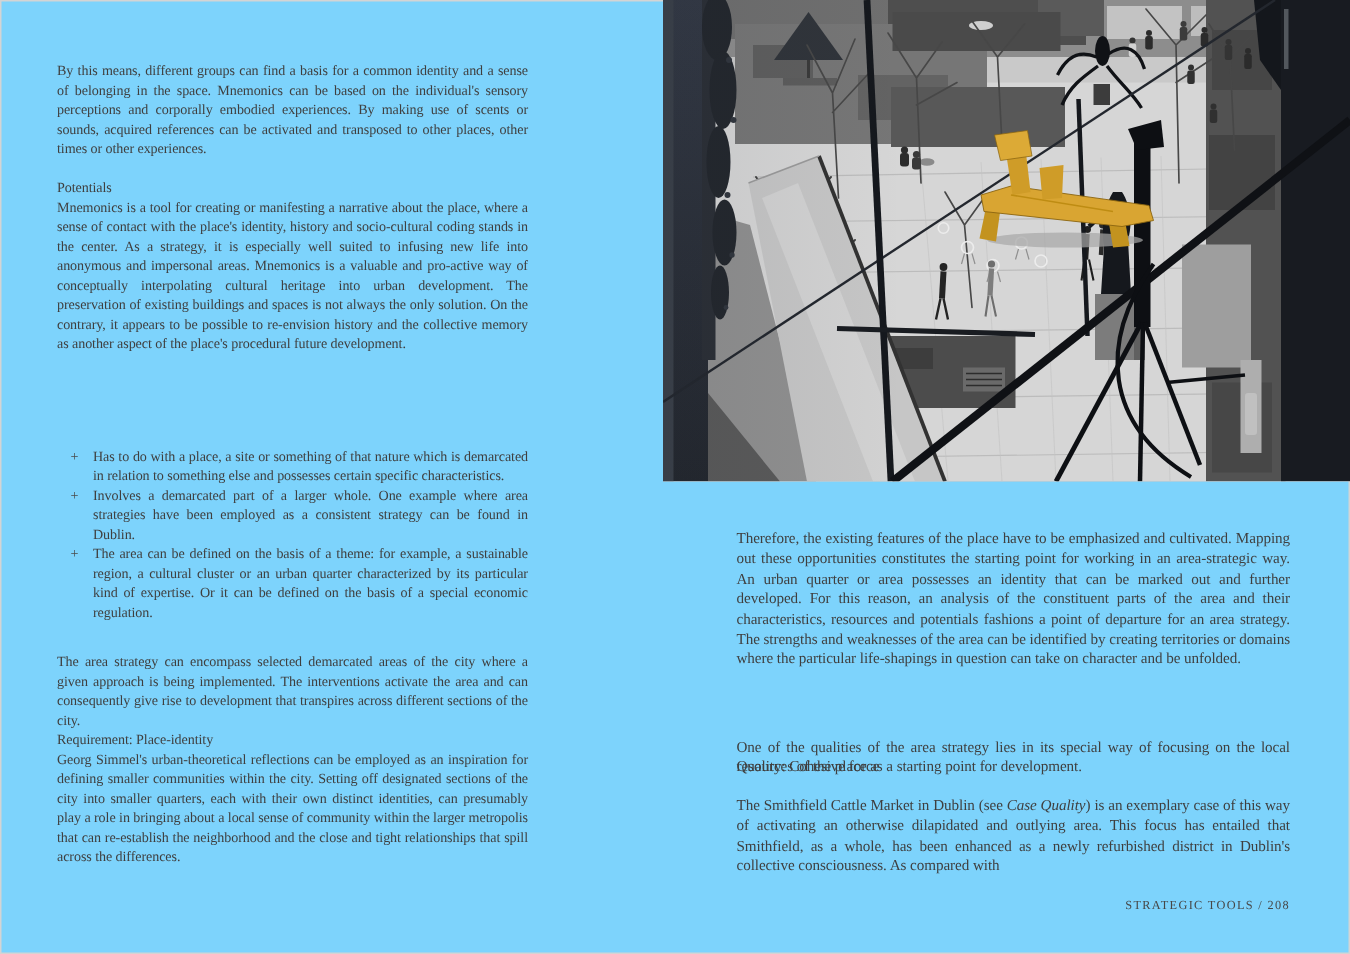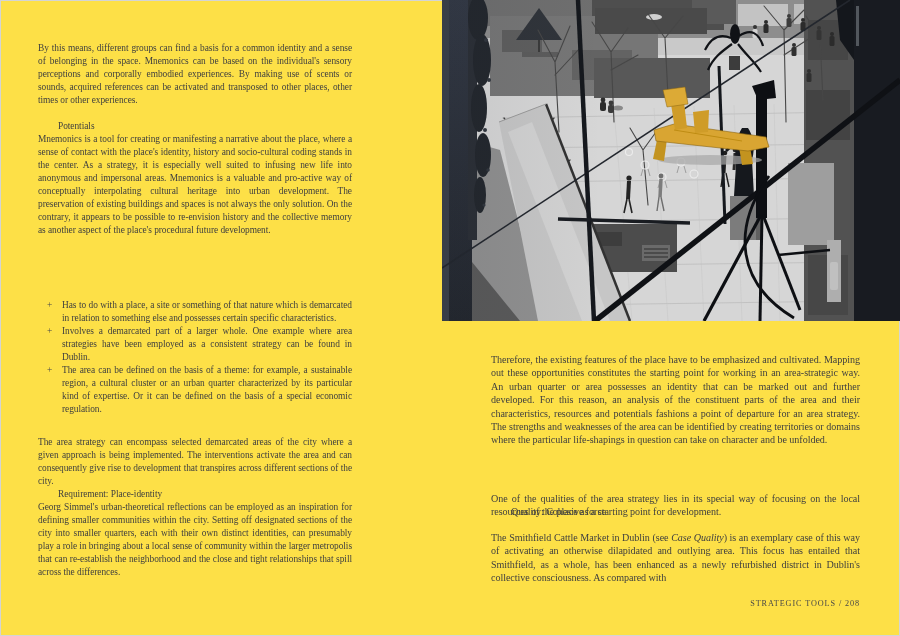--- a/index.html
+++ b/index.html
@@ -1,25 +1,25 @@
 <!DOCTYPE html>
 <html><head>
 <meta charset="utf-8">
 <style>
   html,body{margin:0;padding:0;background:#ffffff;}
   .spread{
-    position:relative;width:900px;height:636px;background:#fde047;
+    position:relative;width:900px;height:636px;background:#7dd3fc;
     font-family:"Liberation Serif","DejaVu Serif",serif;
     box-shadow:inset 0 0 0 1px #d4d4d4;overflow:hidden;
   }
   
   .blk{position:absolute;color:#3f3f3f;}
   .lcol{left:38px;width:314px;font-size:9.4px;line-height:13px;letter-spacing:-0.05px;text-align:justify;}
   .rcol{left:491px;width:369px;font-size:10.1px;line-height:13.4px;letter-spacing:-0.05px;text-align:justify;}
-  .subhead{text-align:left;margin-left:20px;}
+  .subhead{text-align:left;}
   .area-heading{
     left:38px;width:314px;top:251px;text-align:right;padding-right:16px;box-sizing:border-box;
     font-variant:small-caps;font-size:14.5px;letter-spacing:3.5px;color:#2a2a2a;
   }
   .facts-list{list-style:none;margin:0;padding:0;}
   .facts-list li{position:relative;padding-left:24px;}
   .facts-list .marker{position:absolute;left:9px;top:0;color:#4a4a4a;}
   .footer{font-size:8.2px;letter-spacing:0.9px;color:#474747;text-align:left;}
   .footer.right{text-align:right;}
   .italic{font-style:italic;}

